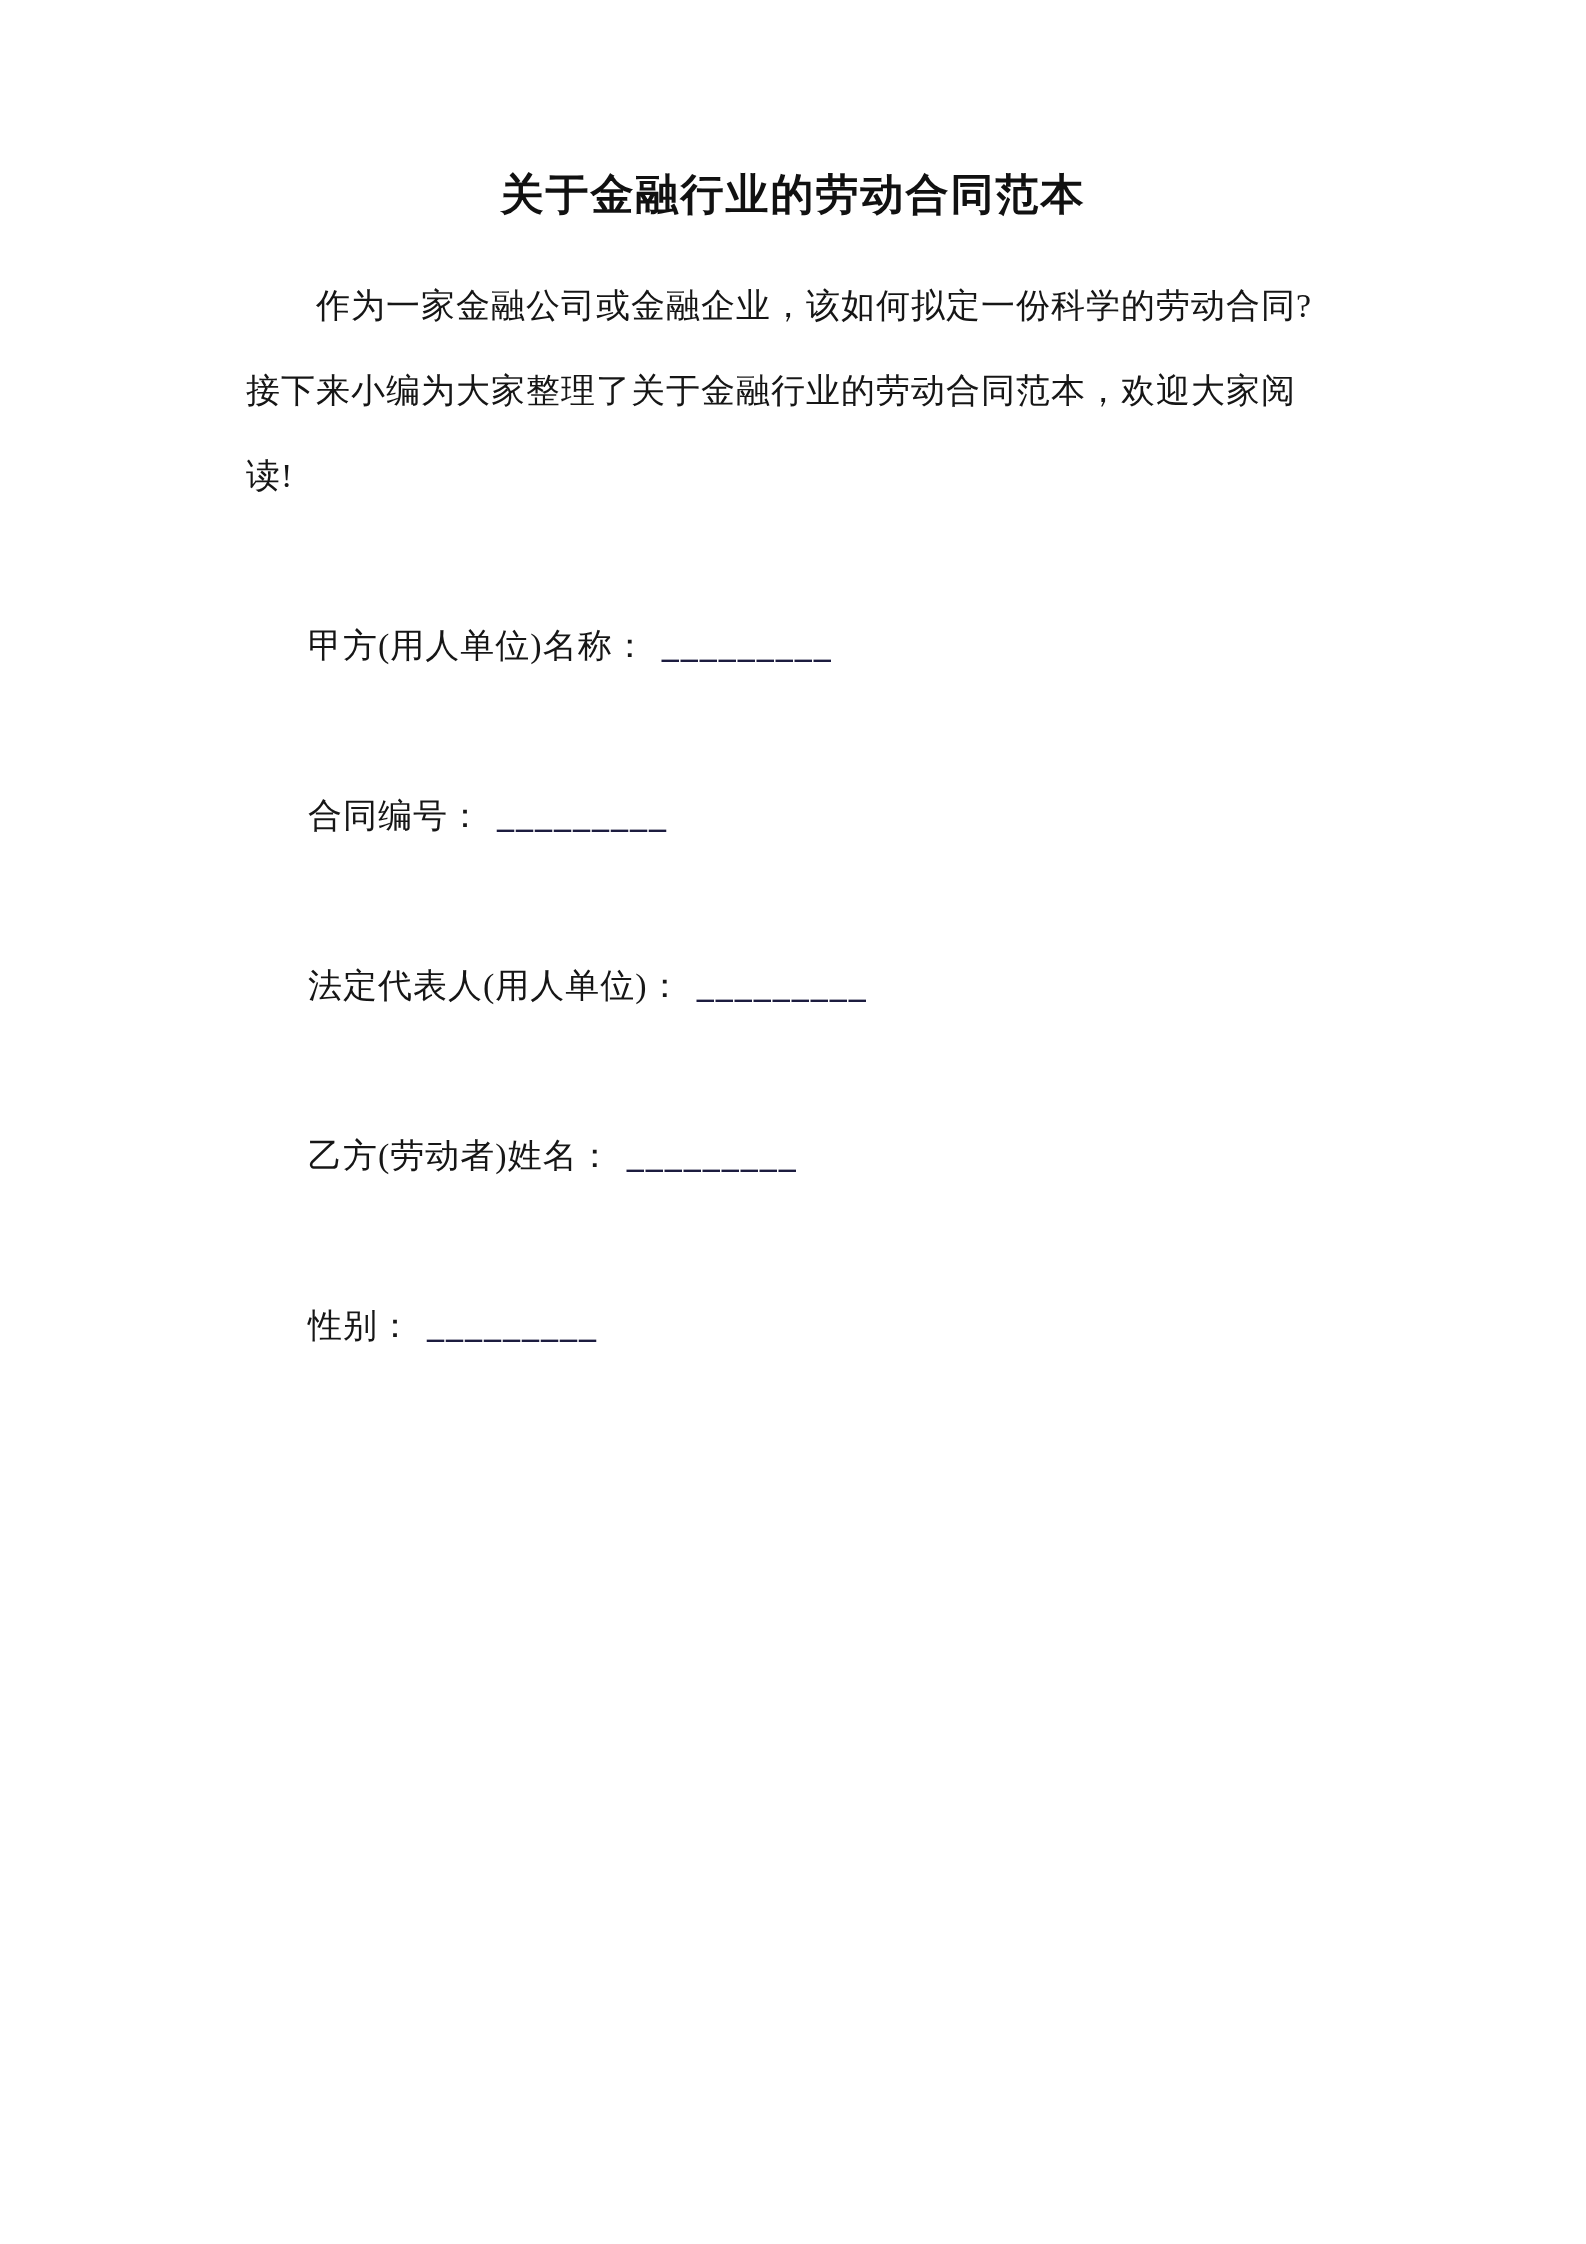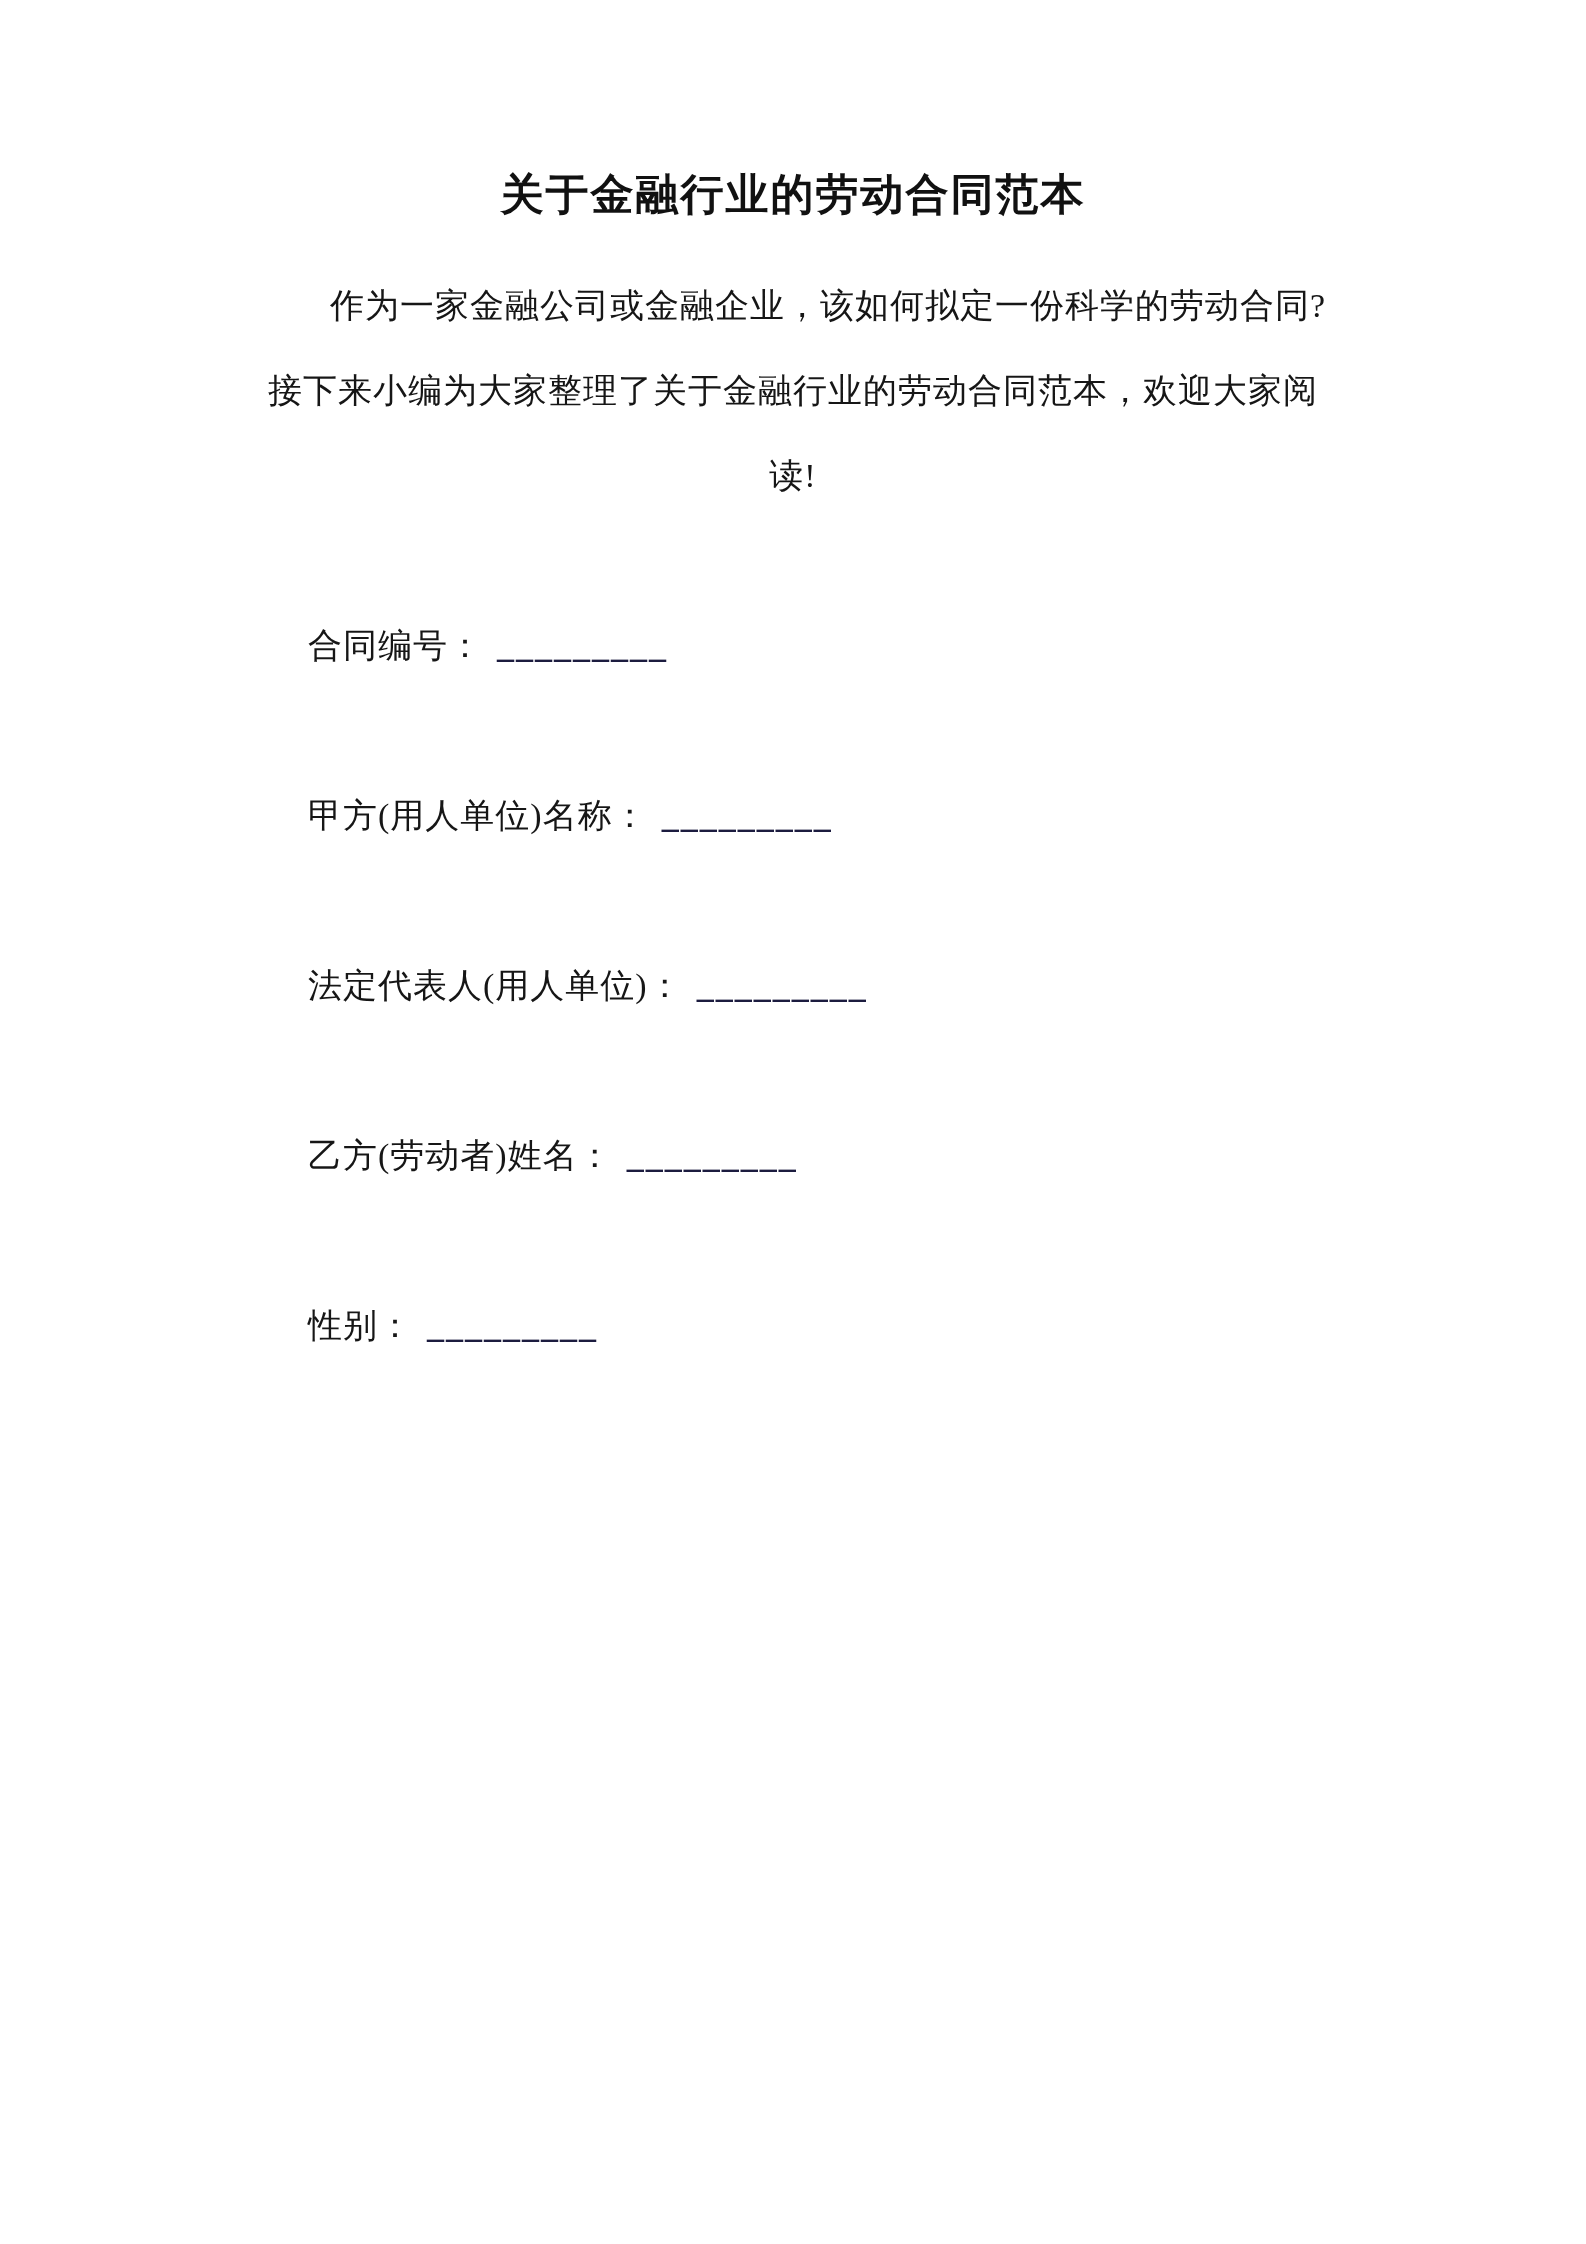--- a/index.html
+++ b/index.html
@@ -22,21 +22,20 @@
     margin: 0 0 38px 0;
     font-size: 43px;
     font-weight: bold;
     text-align: center;
     letter-spacing: 2px;
     line-height: 60px;
     color: #111111;
   }
   .intro {
     margin: 8px;
-    text-align: center;
   }
   .body-line {
     font-size: 34px;
     line-height: 85px;
     letter-spacing: 1px;
     white-space: nowrap;
   }
   .indent-first {
     text-indent: 70px;
   }
@@ -83,25 +82,25 @@
   <h1 class="doc-title">关于金融行业的劳动合同范本</h1>
 
   <div class="intro">
     <div class="body-line indent-first">作为一家金融公司或金融企业，该如何拟定一份科学的劳动合同?</div>
     <div class="body-line">接下来小编为大家整理了关于金融行业的劳动合同范本，欢迎大家阅</div>
     <div class="body-line">读!</div>
   </div>
 
 
   <div class="form-line">
-    <span>合同编号：</span><span class="blank">_________</span>
+    <span>甲方(用人单位)名称：</span><span class="blank">_________</span>
   </div>
 
   <div class="form-line">
-    <span>甲方(用人单位)名称：</span><span class="blank">_________</span>
+    <span>合同编号：</span><span class="blank">_________</span>
   </div>
 
 
 
   <div class="form-line">
     <span>法定代表人(用人单位)：</span><span class="blank">_________</span>
   </div>
 
   <div class="form-line">
     <span>乙方(劳动者)姓名：</span><span class="blank">_________</span>

